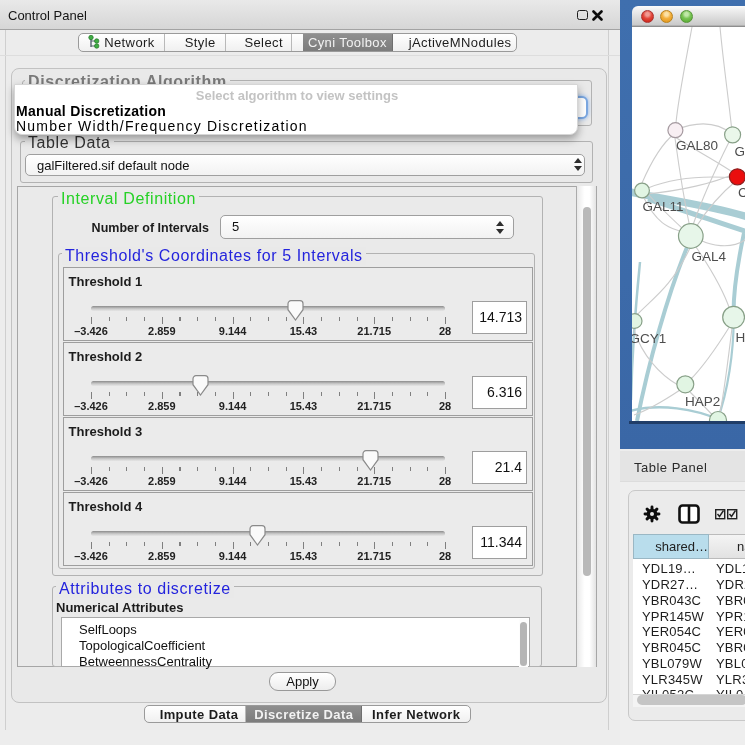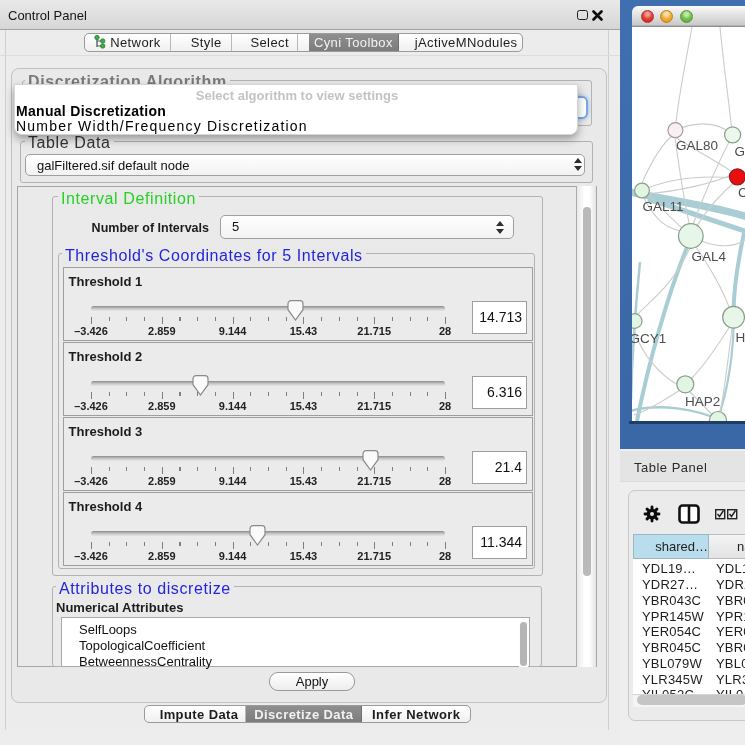--- a/index.html
+++ b/index.html
@@ -14,21 +14,21 @@
 
 #winbody { left:5px; top:30px; width:604px; height:700px; background:#ececec;
   border-left:1px solid #cfcfcf; border-right:1px solid #cfcfcf; }
 
 .seg { position:absolute; display:flex; background:linear-gradient(#ffffff,#f0f0f0);
   border:1px solid #9a9a9a; border-radius:5px; overflow:hidden; }
 .seg .s { font-size:13px; letter-spacing:0.4px; color:#1c1c1c; display:flex; align-items:center; justify-content:center;
   border-right:1px solid #b9b9b9; }
 .seg .s:last-child { border-right:none; }
 .seg .sel { background:linear-gradient(#8f8f8f,#7c7c7c); color:#f2f2f2; border-right-color:#6f6f6f; }
-#toptabs { left:84px; top:33px; width:439px; height:19px;gap:11px; }
+#toptabs { left:78px; top:33px; width:439px; height:19px;gap:11px; }
 #toptabs .s1{width:95px;} #toptabs .s2{width:55px;} #toptabs .s3{width:61px;}
 #toptabs .s4{width:100px;} #toptabs .s5{width:124px;}
 #hline55 { left:0; top:55px; width:620px; height:1px; background:#dddddd; }
 
 #cyni { left:11px; top:68px; width:596px; height:635px; background:#e9e9e9;
   border:1px solid #c2c2c2; border-radius:8px; }
 
 .group { position:absolute; border:1px solid #b2b2b2; border-radius:3px; }
 .glabel { position:absolute; font-size:16px; letter-spacing:0.6px; background:#e9e9e9; padding:0 3px; white-space:nowrap; }
 
@@ -84,21 +84,21 @@
 .thumb { position:absolute; top:32px; width:17px; height:21px; }
 
 #gAttr { left:52px; top:586px; width:490px; height:81px; }
 #gAttrL { left:56px; top:580px; color:#2424dd; }
 #lblNumAttr { left:56px; top:600px; font-size:13px; font-weight:bold; }
 #attrList { left:61px; top:617px; width:469px; height:50px; background:#fff; border:1px solid #a9a9a9; }
 #attrList .row { position:absolute; left:17px; font-size:13px; color:#111; }
 #alsbTrack { position:absolute; right:1px; top:1px; width:9px; height:48px; background:#fdfdfd; }
 #alsbThumb { position:absolute; right:2px; top:4px; width:7px; height:44px; background:#b5b5b5; border-radius:3.5px; }
 
-#applyBtn { left:269px; top:672px; width:86px; height:19px; background:linear-gradient(#ffffff,#ededed);
+#applyBtn { left:269px; top:672px; width:67px; height:19px; background:linear-gradient(#ffffff,#ededed);
   border:1px solid #999; border-radius:9px; font-size:13px; text-align:center; line-height:17px; color:#111; }
 #bottabs { left:144px; top:705px; width:327px; height:18px; font-weight:bold;padding-left:8px; }
 #bottabs .b1{width:96px;} #bottabs .b2{width:120px;} #bottabs .b3{width:111px;}
 
 #bluewin { left:620px; top:0; width:125px; height:449px; background:linear-gradient(#3f6fae,#3a67a6); }
 #macbar { left:632px; top:6px; width:113px; height:21px;
   background:linear-gradient(#fbfbfb,#efefef 20%,#c9c9c9 95%,#9c9c9c);
   border-radius:6px 0 0 0; border-bottom:1px solid #8e8e8e; }
 .light { position:absolute; top:10px; width:13px; height:13px; border-radius:50%; }
 #lred { left:641px; background:radial-gradient(circle at 50% 30%, #f09a93 0 18%, #e3483c 45%, #c41708);

